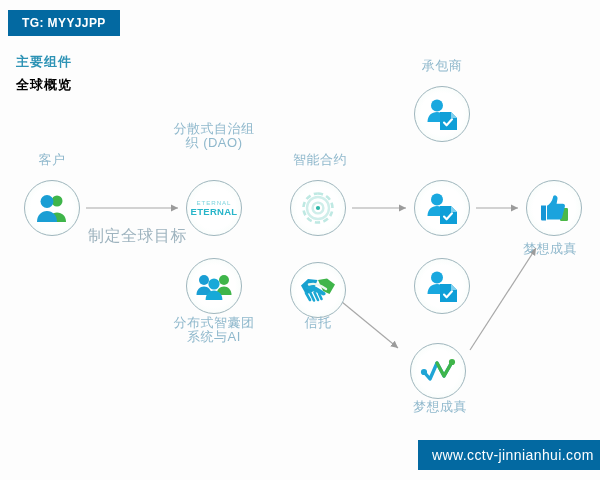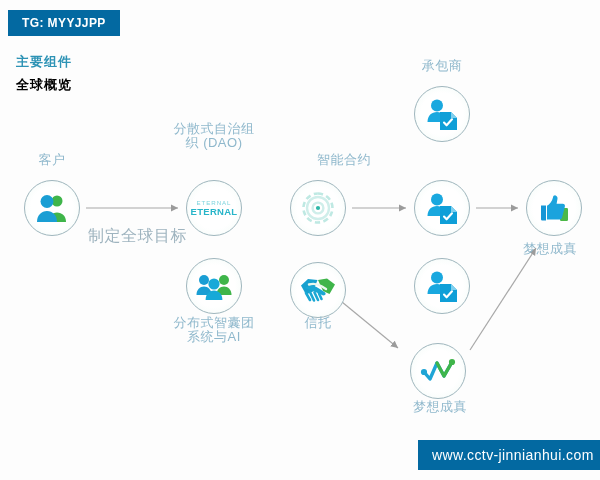--- a/index.html
+++ b/index.html
@@ -149,21 +149,21 @@
     <svg width="36" height="36" viewBox="0 0 36 36">
       <g fill="none" stroke="#bfe9e3" stroke-width="2.6">
         <path d="M18 3.5 A14.5 14.5 0 1 1 17.9 3.5" stroke-dasharray="5.2 3.4" stroke-linecap="butt"></path>
       </g>
       <circle cx="18" cy="18" r="11" fill="none" stroke="#cfeeea" stroke-width="2.4"></circle>
       <circle cx="18" cy="18" r="5.4" fill="none" stroke="#cfeeea" stroke-width="2.4"></circle>
       <circle cx="18" cy="18" r="2.1" fill="#2fb8a8"></circle>
     </svg>
   </span>
 </div>
-<div class="node-label" style="left:291px; top:153px; width:80px;text-align:right;">智能合约</div>
+<div class="node-label" style="left:280px; top:153px; width:80px;">智能合约</div>
 
 <div class="node" style="left:414px; top:86px;">
   <span>
     <svg width="34" height="32" viewBox="0 0 34 32">
       <circle cx="12" cy="7.5" r="6" fill="#19a8df"></circle>
       <path d="M2.5 24c0-6.5 4.2-10 9.5-10s9.5 3.5 9.5 10z" fill="#19a8df"></path>
       <path d="M15 14h11l6 6v12H15z" fill="#0f9fd8"></path>
       <path d="M26 14l6 6h-6z" fill="#7fd0ef"></path>
       <path d="M19 24.5l2.6 2.8 5.4-6" fill="none" stroke="#ffffff" stroke-width="2.1" stroke-linecap="round" stroke-linejoin="round"></path>
     </svg>

